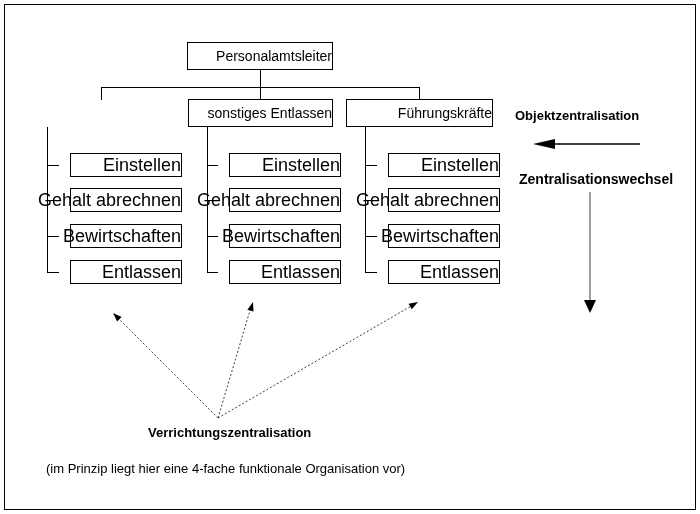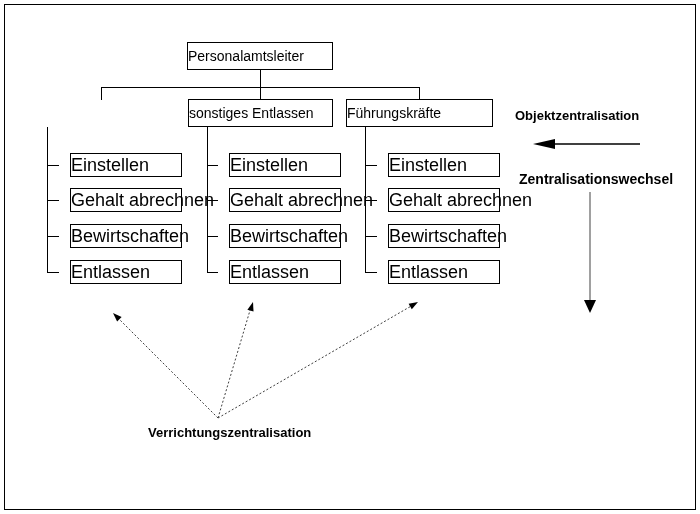--- a/index.html
+++ b/index.html
@@ -19,21 +19,21 @@
     border: 1px solid #000000;
     box-sizing: border-box;
   }
   .box {
     position: absolute;
     box-sizing: border-box;
     border: 1px solid #000000;
     background: #ffffff;
     display: flex;
     align-items: center;
-    justify-content: flex-start;
+    justify-content: flex-end;
     text-align: center;
     white-space: nowrap;
   }
   .node-root, .node-branch { font-size: 14px; }
   .node-task { font-size: 18px; margin-left: 11px; }
   svg.lines {
     position: absolute;
     left: 0; top: 0;
     width: 700px; height: 514px;
     pointer-events: none;
@@ -151,14 +151,15 @@
   <div class="box node-task" style="left:377px;top:224px;width:112px;height:24px">
     <span>Bewirtschaften</span>
   </div>
   <div class="box node-task" style="left:377px;top:260px;width:112px;height:24px">
     <span>Entlassen</span>
   </div>
 
   <div class="anno" style="left:515px;top:108px;width:160px">Objektzentralisation</div>
   <div class="anno anno-small" style="left:519px;top:171px;width:165px">Zentralisationswechsel</div>
   <div class="anno" style="left:148px;top:425px;width:170px">Verrichtungszentralisation</div>
+  <div class="note" style="left:46px;top:461px">(im Prinzip liegt hier eine 4-fache funktionale Organisation vor)</div>
 
 </div>
 
 </body></html>

